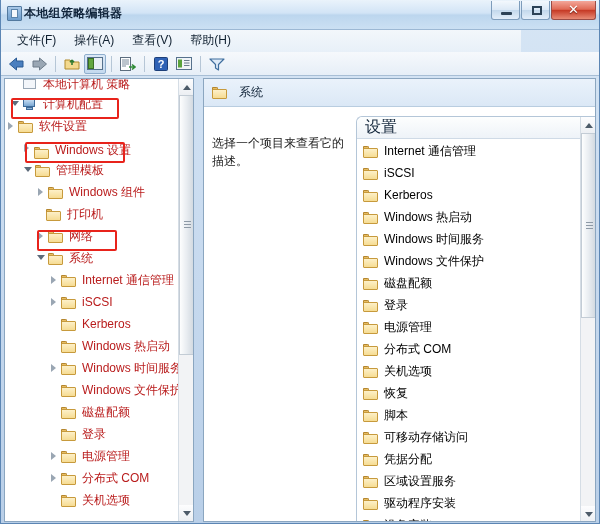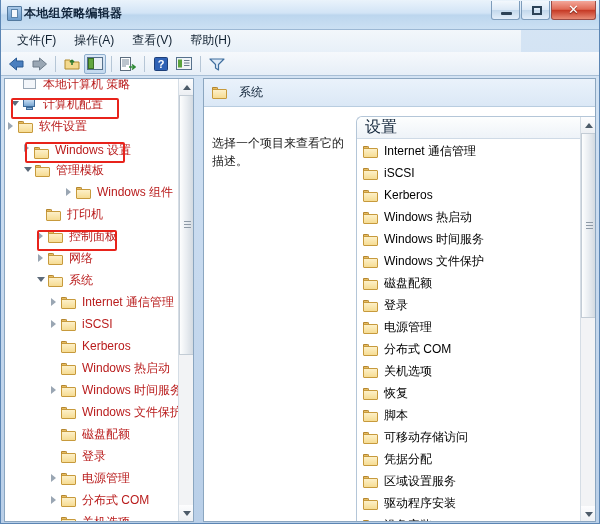--- a/index.html
+++ b/index.html
@@ -519,34 +519,29 @@
           <div class="tnode" style="padding-left: 16px; align-items: flex-end;">
             <span class="tw coll"></span>
             <span class="folder"></span>
             <span class="tlabel">Windows 设置</span>
           </div>
           <div class="tnode" style="padding-left: 17px;">
             <span class="tw exp"></span>
             <span class="folder"></span>
             <span class="tlabel">管理模板</span>
           </div>
-          <div class="tnode" style="padding-left: 30px; margin-left: 28px;">
+          <div class="tnode" style="padding-left: 30px;">
             <span class="tw coll"></span>
             <span class="folder"></span>
             <span class="tlabel">Windows 组件</span>
           </div>
           <div class="tnode" style="padding-left: 28px;">
             <span class="tw"></span>
             <span class="folder"></span>
             <span class="tlabel">打印机</span>
-          </div>
-          <div class="tnode" style="padding-left: 30px;">
-            <span class="tw coll"></span>
-            <span class="folder"></span>
-            <span class="tlabel">控制面板</span>
           </div>
           <div class="tnode" style="padding-left: 30px;">
             <span class="tw coll"></span>
             <span class="folder"></span>
             <span class="tlabel">网络</span>
           </div>
           <div class="tnode" style="padding-left: 30px;">
             <span class="tw exp"></span>
             <span class="folder"></span>
             <span class="tlabel">系统</span>

